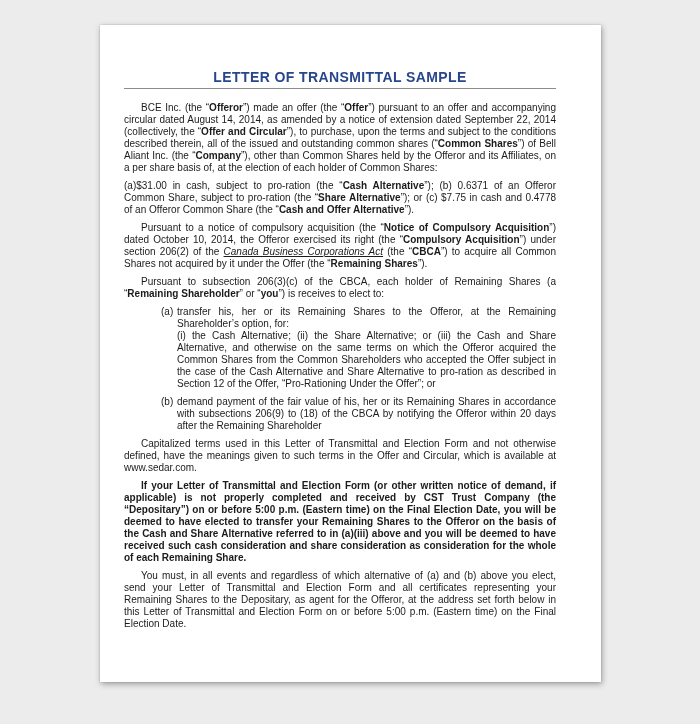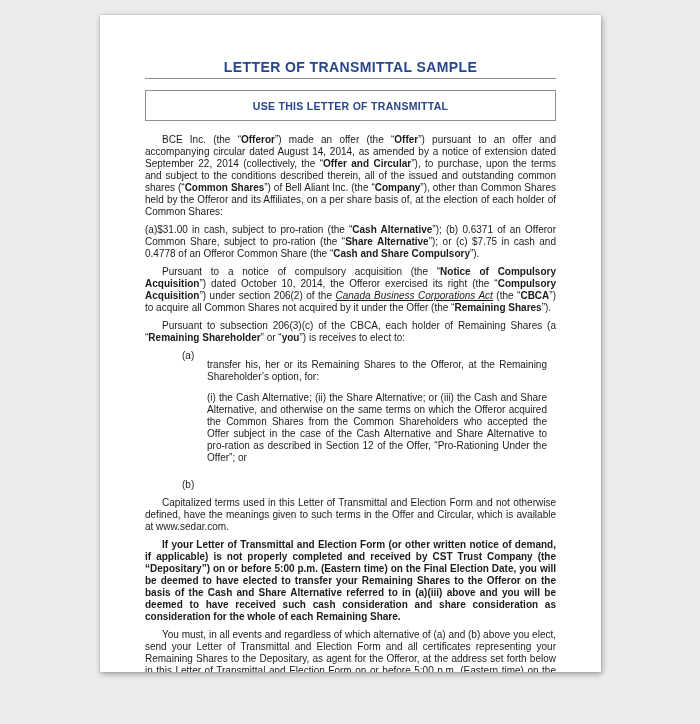--- a/index.html
+++ b/index.html
@@ -13,25 +13,25 @@
   html,body{margin:0;padding:0;}
   body{
     width:700px;height:724px;
     background:var(--bg);
     font-family:"Liberation Sans", sans-serif;
     position:relative;
     overflow:hidden;
   }
   .page{
     position:absolute;
-    left:100px;top:15px;
+    left:100px;top:25px;
     width:501px;height:657px;
     background:var(--paper);
     box-shadow:1px 2px 6px rgba(0,0,0,0.35), 0 0 1px rgba(0,0,0,0.3);
-    padding:44px 45px 0 45px;
+    padding:44px 45px 0 24px;
     overflow:hidden;
   }
   .doc-title{
     margin:0;
     font-size:14px;
     font-weight:bold;
     letter-spacing:0.4px;
     color:var(--accent);
     text-align:center;
   }
@@ -70,45 +70,43 @@
     padding-left:37px;
   }
   .item .lbl{
     flex:none;
     width:16px;
   }
   .item .ct{
     flex:1;
     text-align:justify;
   }
-  .item .blk{margin:9px;}
+  .item .blk{margin:0;}
 </style>
 </head>
 <body>
 
 <div class="page">
   <h1 class="doc-title">LETTER OF TRANSMITTAL SAMPLE</h1>
   <div class="title-rule"></div>
-  <div class="banner">
-    <span class="banner-label">USE THIS LETTER OF TRANSMITTAL</span>
-  </div>
   <div class="doc-body">
       <p class="para ind"><span>BCE Inc. (the “</span><span class="b">Offeror</span><span>”) made an offer (the “</span><span class="b">Offer</span><span>”) pursuant to an offer and accompanying circular dated August 14, 2014, as amended by a notice of extension dated September 22, 2014 (collectively, the “</span><span class="b">Offer and Circular</span><span>”), to purchase, upon the terms and subject to the conditions described therein, all of the issued and outstanding common shares (“</span><span class="b">Common Shares</span><span>”) of Bell Aliant Inc. (the “</span><span class="b">Company</span><span>”), other than Common Shares held by the Offeror and its Affiliates, on a per share basis of, at the election of each holder of Common Shares:</span></p>
-      <p class="para"><span>(a)$31.00 in cash, subject to pro-ration (the “</span><span class="b">Cash Alternative</span><span>”); (b) 0.6371 of an Offeror Common Share, subject to pro-ration (the “</span><span class="b">Share Alternative</span><span>”); or (c) $7.75 in cash and 0.4778 of an Offeror Common Share (the “</span><span class="b">Cash and Share Compulsory</span><span>”).</span></p>
+      <p class="para"><span>(a)$31.00 in cash, subject to pro-ration (the “</span><span class="b">Cash Alternative</span><span>”); (b) 0.6371 of an Offeror Common Share, subject to pro-ration (the “</span><span class="b">Share Alternative</span><span>”); or (c) $7.75 in cash and 0.4778 of an Offeror Common Share (the “</span><span class="b">Cash and Offer Alternative</span><span>”).</span></p>
       <p class="para ind"><span>Pursuant to a notice of compulsory acquisition (the “</span><span class="b">Notice of Compulsory Acquisition</span><span>”) dated October 10, 2014, the Offeror exercised its right (the “</span><span class="b">Compulsory Acquisition</span><span>”) under section 206(2) of the </span><span class="i">Canada Business Corporations Act</span><span> (the “</span><span class="b">CBCA</span><span>”) to acquire all Common Shares not acquired by it under the Offer (the “</span><span class="b">Remaining Shares</span><span>”).</span></p>
       <p class="para ind"><span>Pursuant to subsection 206(3)(c) of the CBCA, each holder of Remaining Shares (a “</span><span class="b">Remaining Shareholder</span><span>” or “</span><span class="b">you</span><span>”) is receives to elect to:</span></p>
       <div class="item">
         <span class="lbl">(a)</span>
         <div class="ct">
           <div class="blk"><span>transfer his, her or its Remaining Shares to the Offeror, at the Remaining Shareholder’s option, for:</span></div>
           <div class="blk"><span>(i) the Cash Alternative; (ii) the Share Alternative; or (iii) the Cash and Share Alternative, and otherwise on the same terms on which the Offeror acquired the Common Shares from the Common Shareholders who accepted the Offer subject in the case of the Cash Alternative and Share Alternative to pro-ration as described in Section 12 of the Offer, “Pro-Rationing Under the Offer”; or</span></div>
         </div>
       </div>
       <div class="item">
         <span class="lbl">(b)</span>
         <div class="ct">
+          <div class="blk"><span>demand payment of the fair value of his, her or its Remaining Shares in accordance with subsections 206(9) to (18) of the CBCA by notifying the Offeror within 20 days after the Remaining Shareholder</span></div>
         </div>
       </div>
       <p class="para ind"><span>Capitalized terms used in this Letter of Transmittal and Election Form and not otherwise defined, have the meanings given to such terms in the Offer and Circular, which is available at www.sedar.com.</span></p>
       <p class="para ind"><span class="b">If your Letter of Transmittal and Election Form (or other written notice of demand, if applicable) is not properly completed and received by CST Trust Company (the “Depositary”) on or before 5:00 p.m. (Eastern time) on the Final Election Date, you will be deemed to have elected to transfer your Remaining Shares to the Offeror on the basis of the Cash and Share Alternative referred to in (a)(iii) above and you will be deemed to have received such cash consideration and share consideration as consideration for the whole of each Remaining Share.</span></p>
       <p class="para ind"><span>You must, in all events and regardless of which alternative of (a) and (b) above you elect, send your Letter of Transmittal and Election Form and all certificates representing your Remaining Shares to the Depositary, as agent for the Offeror, at the address set forth below in this Letter of Transmittal and Election Form on or before 5:00 p.m. (Eastern time) on the Final Election Date.</span></p>
     </div>
 </div>
 
 </body></html>

